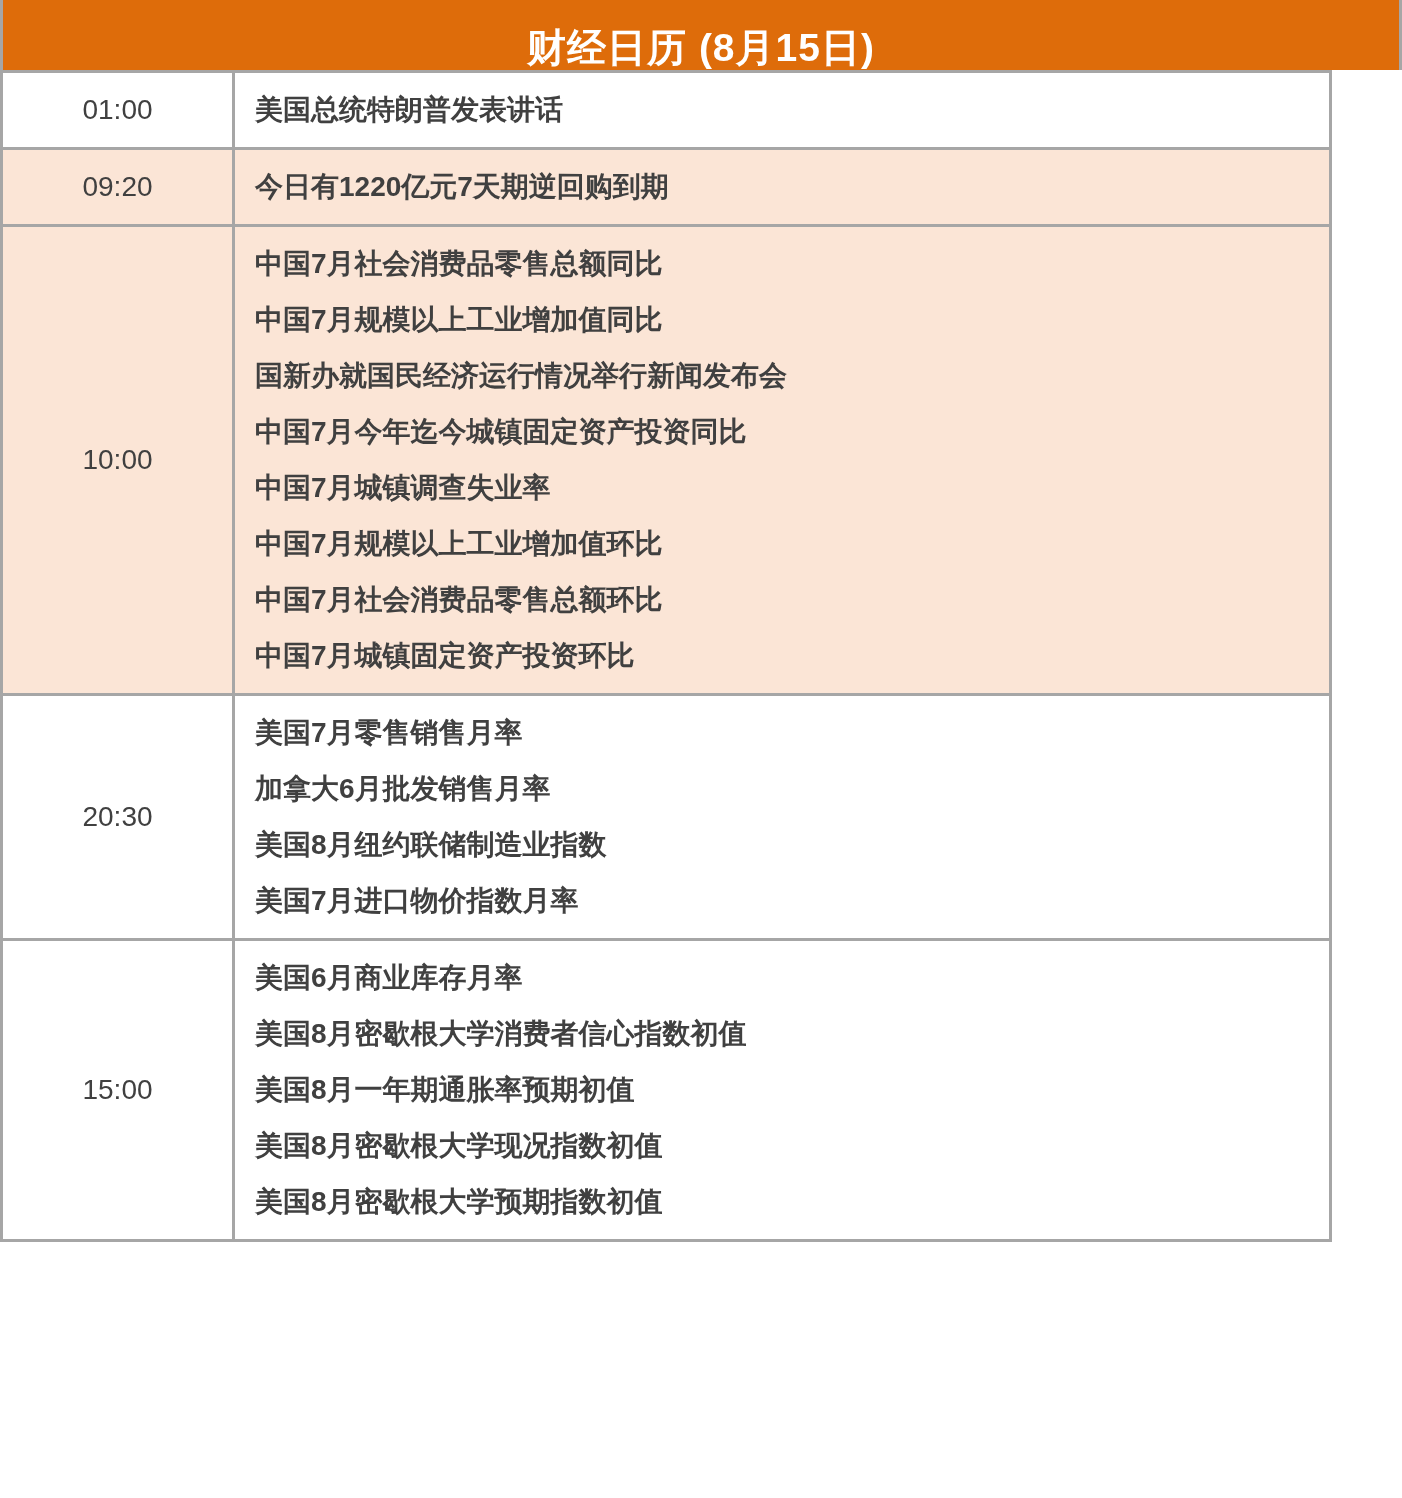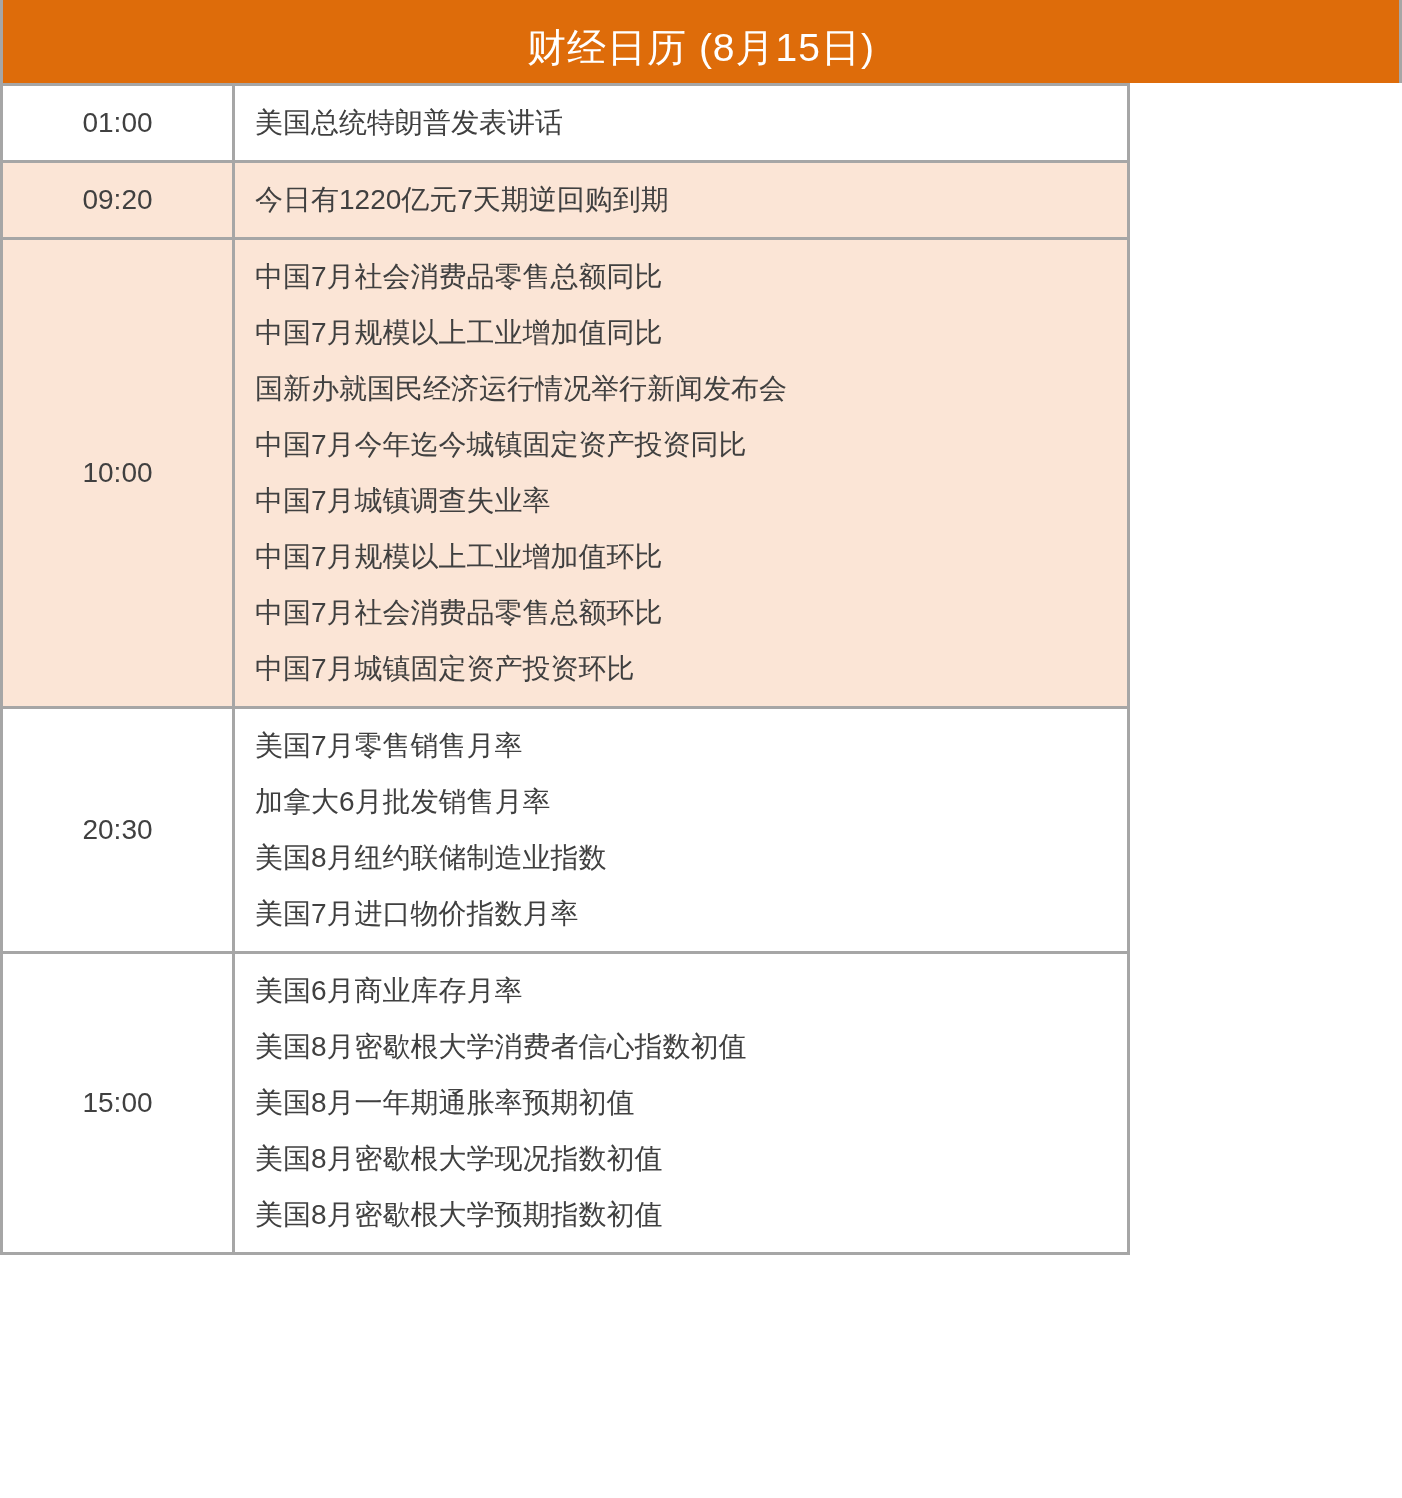--- a/index.html
+++ b/index.html
@@ -8,33 +8,33 @@
     background: #ffffff;
     font-family: "Liberation Sans", "DejaVu Sans", sans-serif;
   }
   .calendar {
     width: 1402px;
     box-sizing: border-box;
     color: var(--text-color, #404040);
   }
   .cal-header {
     box-sizing: border-box;
-    height: 83px;
+    height: 70px;
     background: var(--header-bg, #de6c0a);
     border-left: 3px solid var(--border-color, #a6a6a6);
     border-right: 3px solid var(--border-color, #a6a6a6);
     color: var(--header-text, #ffffff);
     font-size: 39px;
-    font-weight: normal;
+    font-weight: bold;
     text-align: center;
     line-height: 95px;
     letter-spacing: 1px;
   }
   table.cal-table {
-    width: 1130px;
+    width: 1332px;
     box-sizing: border-box;
     border-collapse: collapse;
     table-layout: fixed;
   }
   table.cal-table td {
     border: 3px solid var(--border-color, #a6a6a6);
     font-size: 28px;
     color: var(--text-color, #404040);
     vertical-align: middle;
   }
@@ -43,20 +43,21 @@
     text-align: center;
     padding: 9px 0;
   }
   td.events-cell {
     padding: 9px 0 9px 20px;
     text-align: left;
   }
   .event-line {
     line-height: 56px;
     white-space: nowrap;
+    font-weight: bold;
   }
   tr.row-shaded {
     background: var(--row-alt-bg, #fbe5d6);
   }
   tr.row-plain {
     background: #ffffff;
   }
 </style>
 </head>
 <body>

